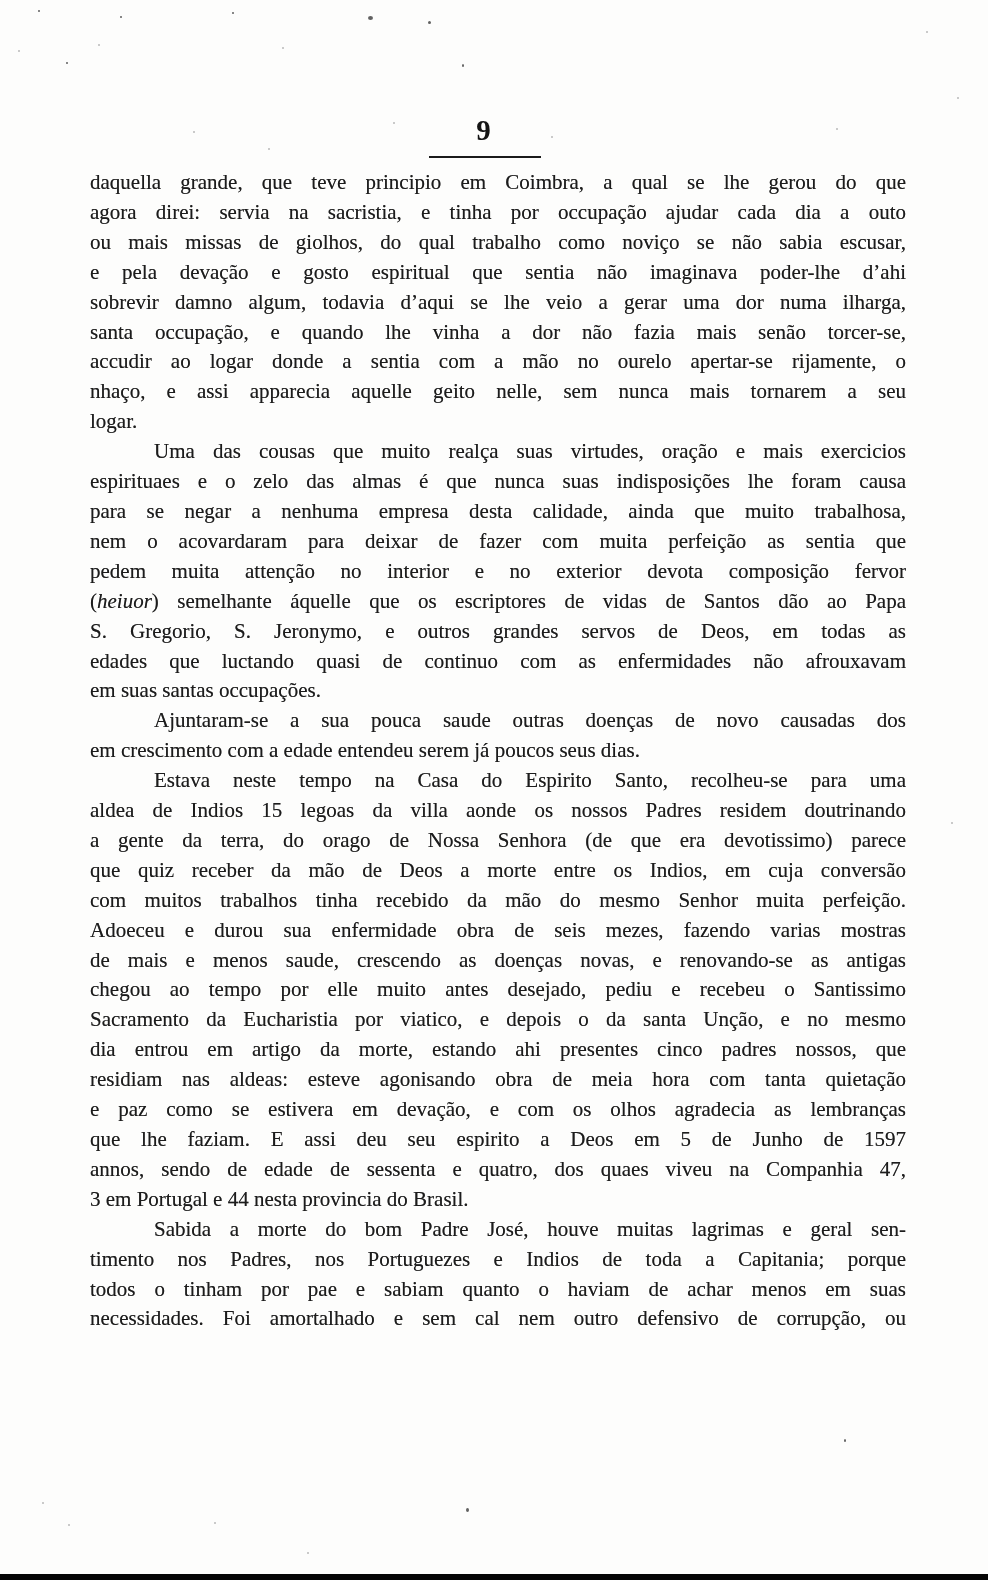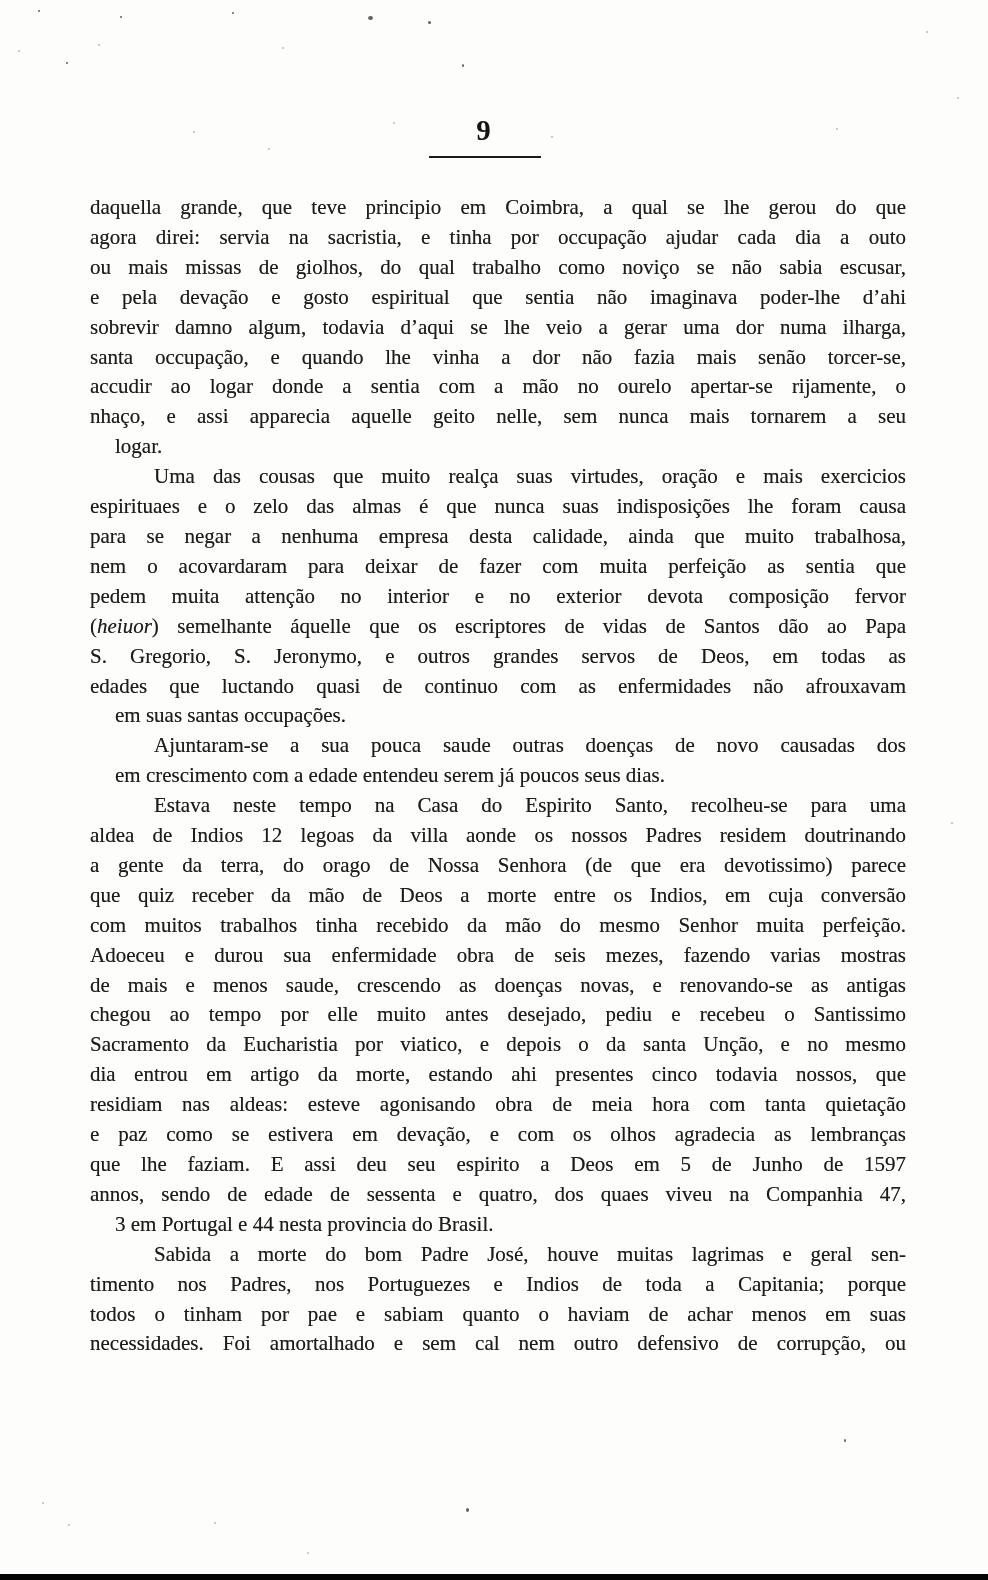--- a/index.html
+++ b/index.html
@@ -34,37 +34,36 @@
   }
   .header-rule {
     width: 112px;
     height: 2px;
     background: #1b1b1b;
     margin: 9px auto 0 auto;
     transform: translateX(-13px);
   }
   .text-body {
     position: absolute;
-    top: 193px;
+    top: 168px;
     left: 90px;
     width: 816px;
     font-size: 21px;
     line-height: 29.9px;
     text-rendering: optimizeLegibility;
     color: #1c1c1c;
     text-shadow: 0 0 0.45px rgba(20,20,20,0.55);
   }
   .text-body .line {
     text-align: justify;
     text-align-last: justify;
     white-space: normal;
   }
   .text-body .line.no-justify {
     text-align-last: left;
-    margin-left: 25px;
   }
   .text-body .line.indent {
     text-indent: 64px;
   }
   .speck {
     position: absolute;
     display: block;
     background: #3a3a3a;
     border-radius: 50%;
     opacity: 0.8;
@@ -129,29 +128,29 @@
       <div class="line"><span>para se negar a nenhuma empresa desta calidade, ainda que muito trabalhosa,</span></div>
       <div class="line"><span>nem o acovardaram para deixar de fazer com muita perfeição as sentia que</span></div>
       <div class="line"><span>pedem muita attenção no interior e no exterior devota composição fervor</span></div>
       <div class="line"><span>(</span><i>heiuor</i><span>) semelhante áquelle que os escriptores de vidas de Santos dão ao Papa</span></div>
       <div class="line"><span>S. Gregorio, S. Jeronymo, e outros grandes servos de Deos, em todas as</span></div>
       <div class="line"><span>edades que luctando quasi de continuo com as enfermidades não afrouxavam</span></div>
       <div class="line no-justify"><span>em suas santas occupações.</span></div>
       <div class="line indent"><span>Ajuntaram-se a sua pouca saude outras doenças de novo causadas dos</span></div>
       <div class="line no-justify"><span>em crescimento com a edade entendeu serem já poucos seus dias.</span></div>
       <div class="line indent"><span>Estava neste tempo na Casa do Espirito Santo, recolheu-se para uma</span></div>
-      <div class="line"><span>aldea de Indios 12 legoas da villa aonde os nossos Padres residem doutrinando</span></div>
+      <div class="line"><span>aldea de Indios 15 legoas da villa aonde os nossos Padres residem doutrinando</span></div>
       <div class="line"><span>a gente da terra, do orago de Nossa Senhora (de que era devotissimo) parece</span></div>
       <div class="line"><span>que quiz receber da mão de Deos a morte entre os Indios, em cuja conversão</span></div>
       <div class="line"><span>com muitos trabalhos tinha recebido da mão do mesmo Senhor muita perfeição.</span></div>
       <div class="line"><span>Adoeceu e durou sua enfermidade obra de seis mezes, fazendo varias mostras</span></div>
       <div class="line"><span>de mais e menos saude, crescendo as doenças novas, e renovando-se as antigas</span></div>
       <div class="line"><span>chegou ao tempo por elle muito antes desejado, pediu e recebeu o Santissimo</span></div>
       <div class="line"><span>Sacramento da Eucharistia por viatico, e depois o da santa Unção, e no mesmo</span></div>
-      <div class="line"><span>dia entrou em artigo da morte, estando ahi presentes cinco todavia nossos, que</span></div>
+      <div class="line"><span>dia entrou em artigo da morte, estando ahi presentes cinco padres nossos, que</span></div>
       <div class="line"><span>residiam nas aldeas: esteve agonisando obra de meia hora com tanta quietação</span></div>
       <div class="line"><span>e paz como se estivera em devação, e com os olhos agradecia as lembranças</span></div>
       <div class="line"><span>que lhe faziam. E assi deu seu espirito a Deos em 5 de Junho de 1597</span></div>
       <div class="line"><span>annos, sendo de edade de sessenta e quatro, dos quaes viveu na Companhia 47,</span></div>
       <div class="line no-justify"><span>3 em Portugal e 44 nesta provincia do Brasil.</span></div>
       <div class="line indent"><span>Sabida a morte do bom Padre José, houve muitas lagrimas e geral sen-</span></div>
       <div class="line"><span>timento nos Padres, nos Portuguezes e Indios de toda a Capitania; porque</span></div>
       <div class="line"><span>todos o tinham por pae e sabiam quanto o haviam de achar menos em suas</span></div>
       <div class="line"><span>necessidades. Foi amortalhado e sem cal nem outro defensivo de corrupção, ou</span></div>
     </main>

